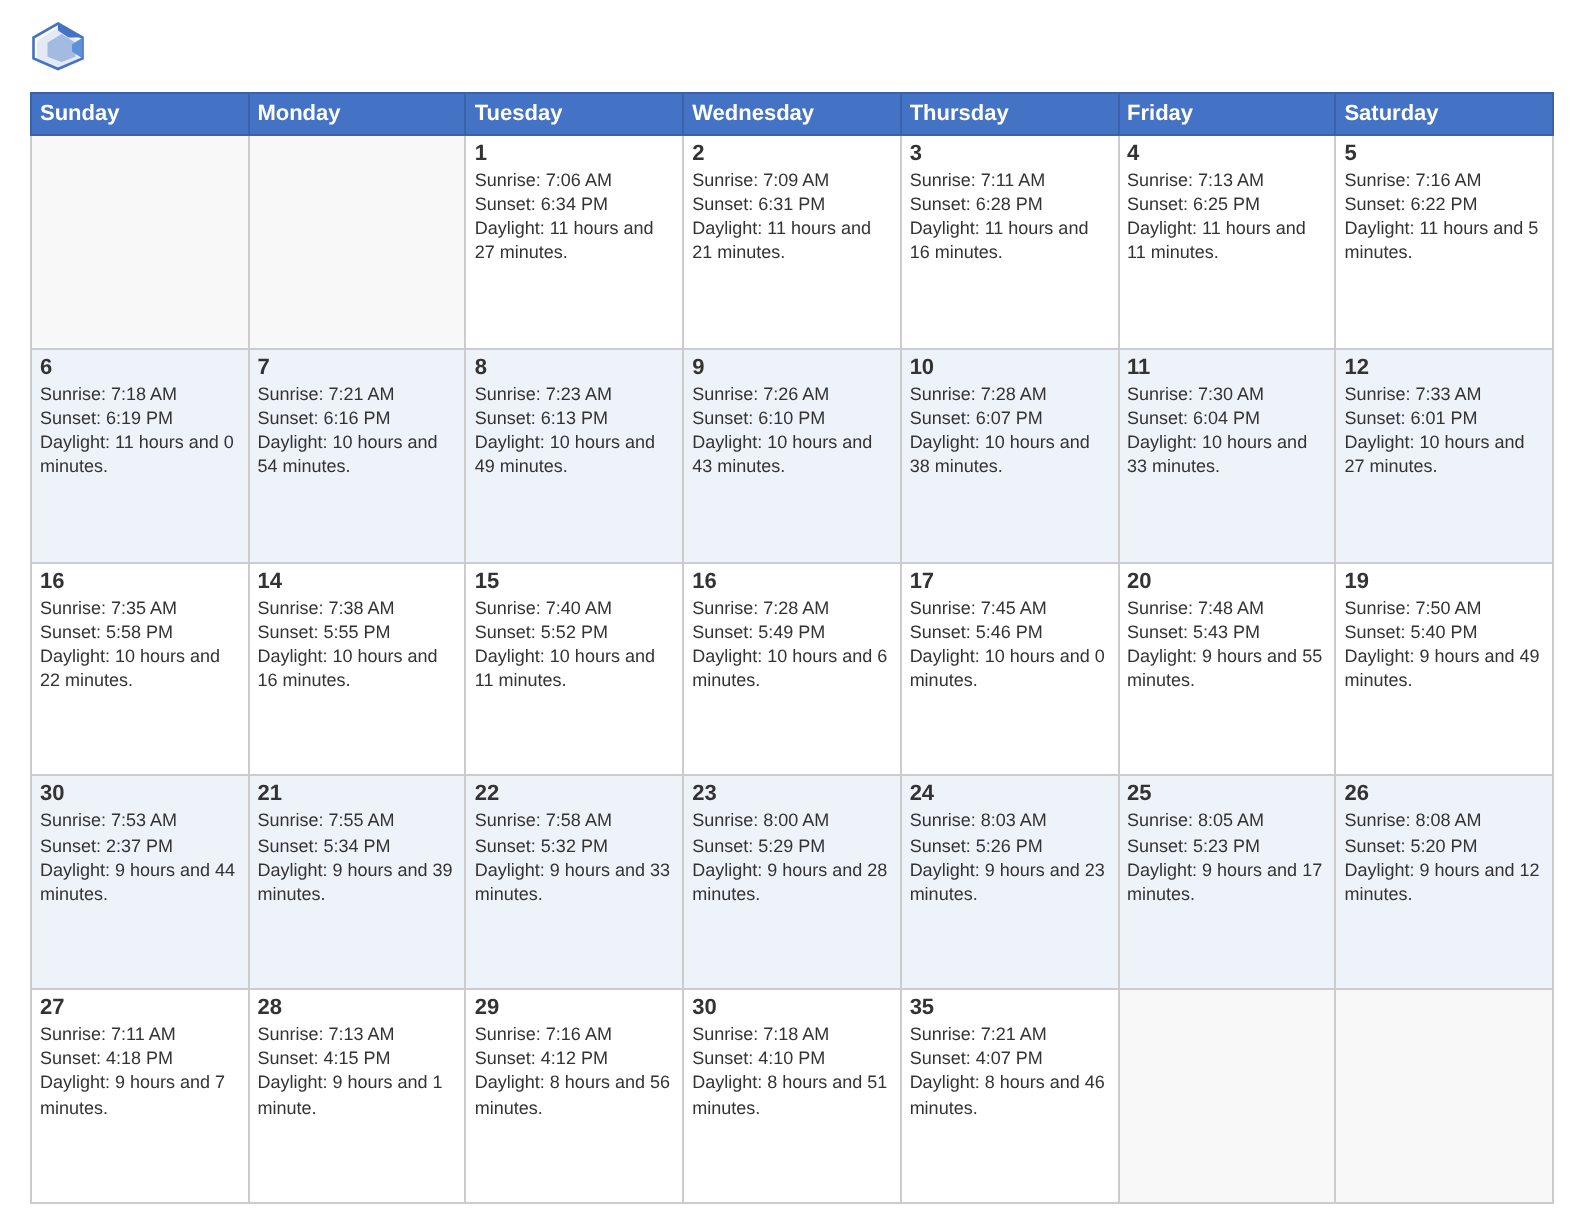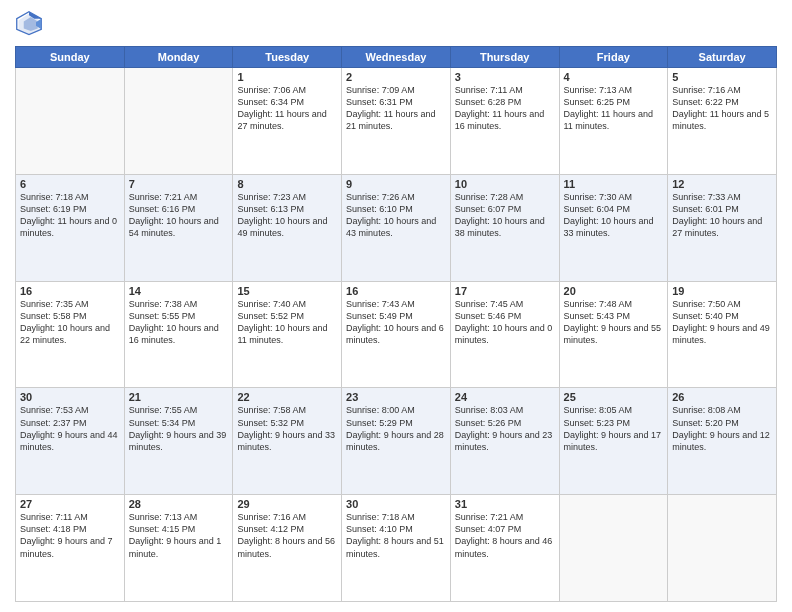--- a/index.html
+++ b/index.html
@@ -56,21 +56,21 @@
       border-collapse: collapse;
       width: 100%;
       table-layout: fixed;
     }
     .calendar th {
       background: #4472C4;
       color: #fff;
       font-size: 11px;
       font-weight: bold;
       padding: 4px 4px;
-      text-align: center;
+      text-align: left;
       border: 1px solid #3a62a8;
     }
     .calendar td {
       border: 1px solid #ccc;
       vertical-align: top;
       padding: 3px 4px;
       font-size: 9.5px;
       color: #333;
       background: #fff;
     }
@@ -226,21 +226,21 @@
 Daylight: 10 hours and 16 minutes.</div>
           </td>
           <td>
             <span class="day-num">15</span>
             <div class="day-detail">Sunrise: 7:40 AM
 Sunset: 5:52 PM
 Daylight: 10 hours and 11 minutes.</div>
           </td>
           <td>
             <span class="day-num">16</span>
-            <div class="day-detail">Sunrise: 7:43 AM
+            <div class="day-detail">Sunrise: 7:28 AM
 Sunset: 5:49 PM
 Daylight: 10 hours and 6 minutes.</div>
           </td>
           <td>
             <span class="day-num">17</span>
             <div class="day-detail">Sunrise: 7:45 AM
 Sunset: 5:46 PM
 Daylight: 10 hours and 0 minutes.</div>
           </td>
           <td>
@@ -319,21 +319,21 @@
 Sunset: 4:12 PM
 Daylight: 8 hours and 56 minutes.</div>
           </td>
           <td>
             <span class="day-num">30</span>
             <div class="day-detail">Sunrise: 7:18 AM
 Sunset: 4:10 PM
 Daylight: 8 hours and 51 minutes.</div>
           </td>
           <td>
-            <span class="day-num">31</span>
+            <span class="day-num">35</span>
             <div class="day-detail">Sunrise: 7:21 AM
 Sunset: 4:07 PM
 Daylight: 8 hours and 46 minutes.</div>
           </td>
           <td class="empty">&nbsp;</td>
           <td class="empty">&nbsp;</td>
         </tr>
       </tbody>
   </table>
 </div>

